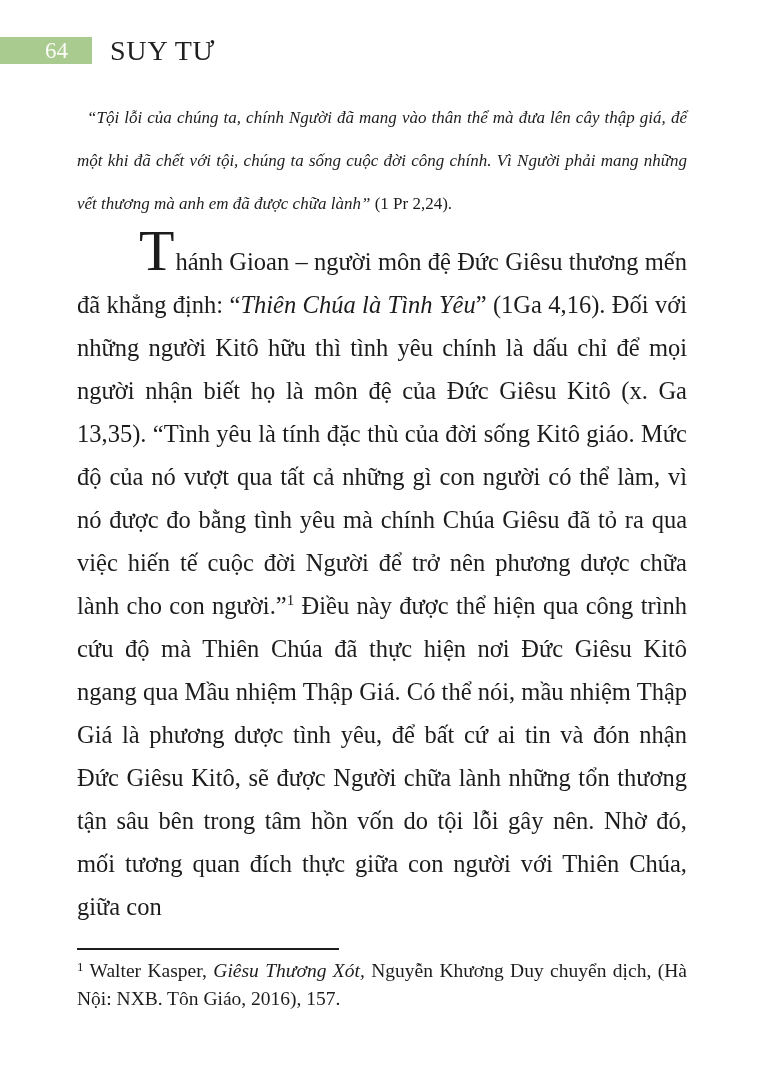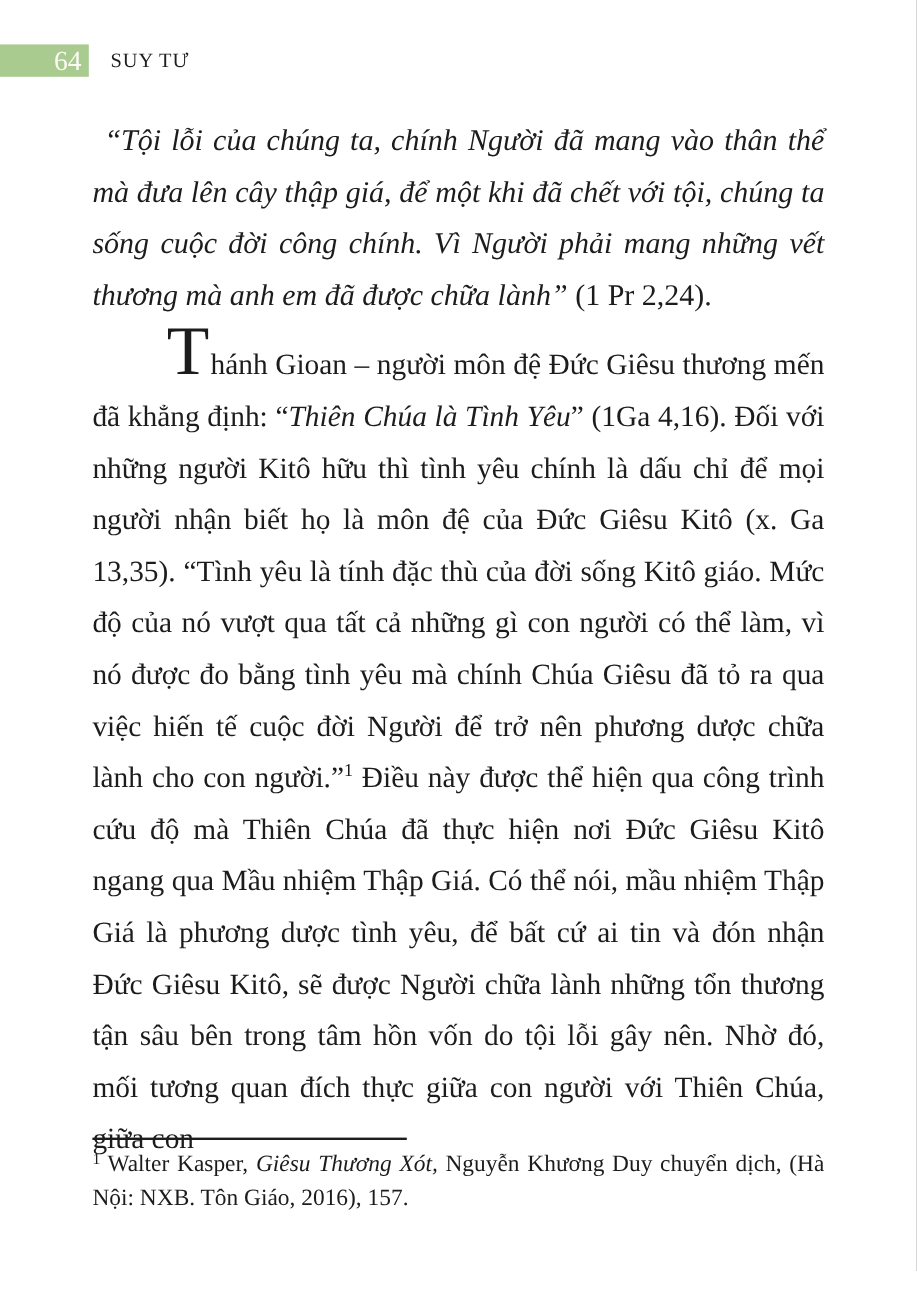--- a/index.html
+++ b/index.html
@@ -18,48 +18,48 @@
   .page-header {
     position: absolute;
     top: 37px;
     left: 0;
     height: 27px;
     display: flex;
     align-items: stretch;
   }
   .page-num-box {
     width: 68px;
-    padding-right: 6px;
+    padding-right: 24px;
     background: #a9cb90;
     color: #fbfbf6;
     font-size: 23px;
     display: flex;
     align-items: center;
     justify-content: flex-end;
   }
   .running-title {
     margin-left: 18px;
-    font-size: 17px;
+    font-size: 28px;
     letter-spacing: 0.8px;
     color: #1f1f1f;
     display: flex;
     align-items: center;
     white-space: nowrap;
   }
 
   
   .content {
     position: absolute;
     left: 77px;
     top: 96px;
     width: 610px;
   }
   .quote {
     margin: 0;
-    font-size: 25px;
+    font-size: 17px;
     line-height: 43px;
     font-style: italic;
     text-align: justify;
     text-indent: 10px;
   }
   .q-cite { font-style: normal; }
 
   .body-para {
     margin: 15px 0 0 0;
     font-size: 24.5px;

